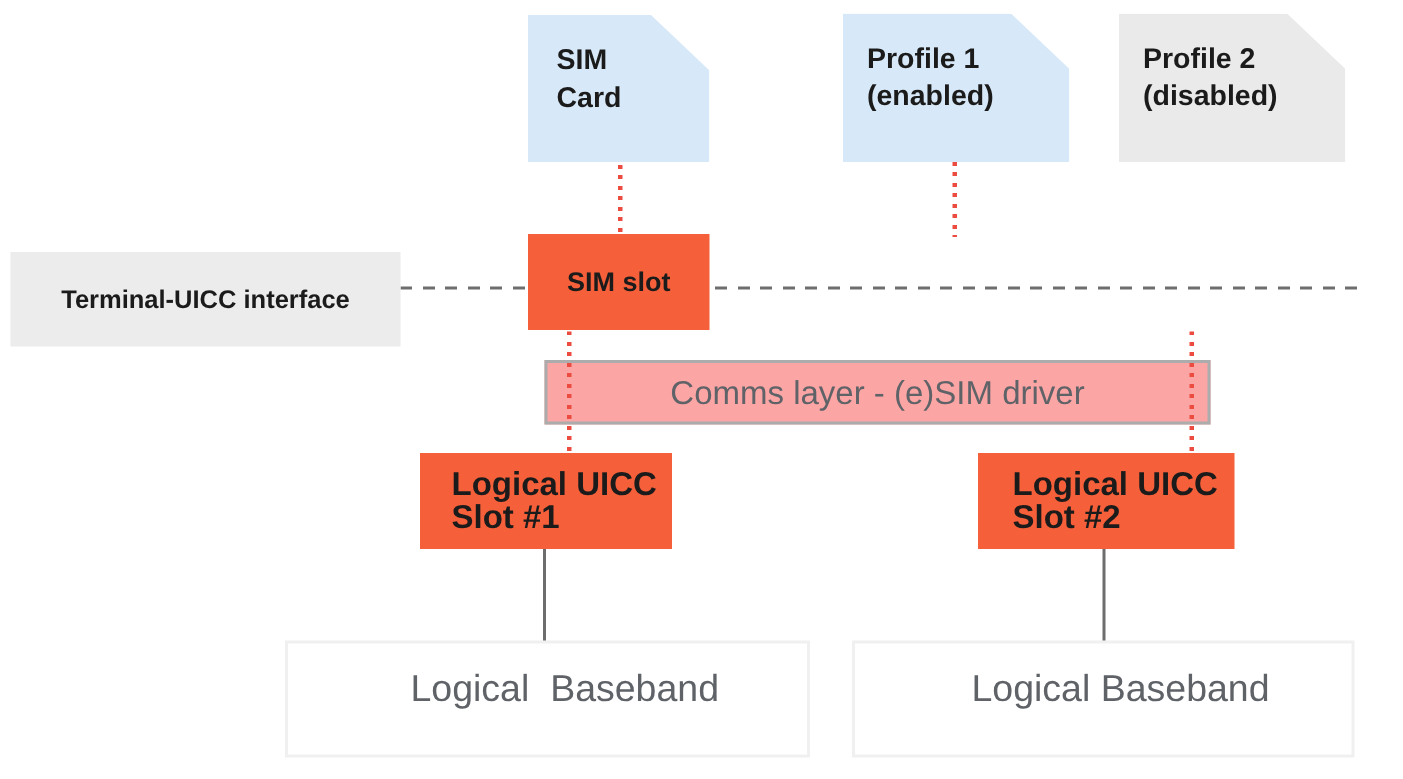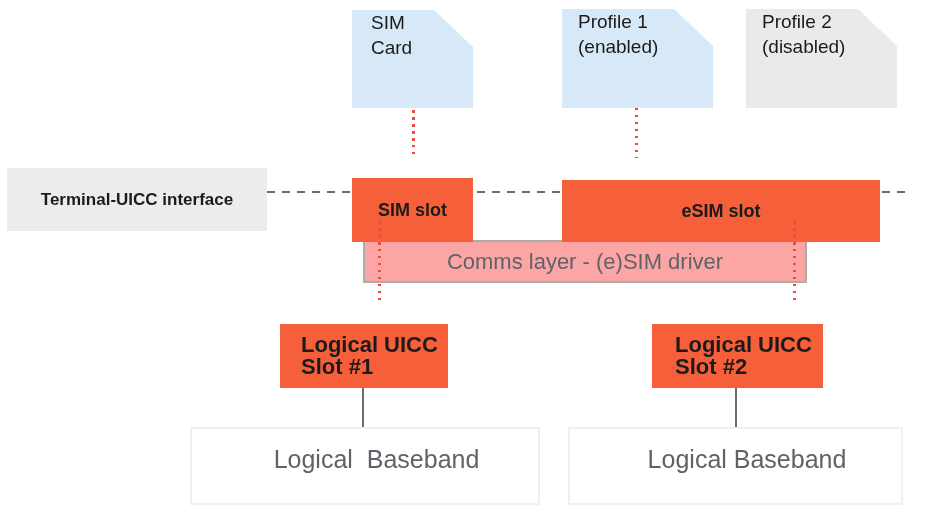--- a/index.html
+++ b/index.html
@@ -24,23 +24,23 @@
     height:519px;
     background:#fff;
     overflow:hidden;
   }
   .node{position:absolute;}
 
   
   .chip-card{
     clip-path:polygon(0 0, calc(100% - 39px) 0, 100% 37px, 100% 100%, 0 100%);
     display:flex;
-    align-items:flex-start;
+    align-items:center;
     padding:0 14px 13px 19px;
-    font-weight:400;
+    font-weight:700;
     font-size:19px;
     line-height:25px;
     color:var(--text-dark);
     white-space:pre-line;
     z-index:2;
   }
   .chip-blue{background:var(--light-blue);}
   .chip-gray{background:var(--card-gray);}
 
   
@@ -54,21 +54,20 @@
     color:var(--text-dark);
     z-index:2;
   }
 
   
   .slot{
     background:var(--orange);
     color:var(--text-dark);
     font-weight:700;
     z-index:2;
-    margin-top:22px;
   }
   .slot-center{
     display:flex;
     align-items:center;
     justify-content:center;
     font-size:18px;
   }
   .slot-left{
     display:flex;
     flex-direction:column;
@@ -149,23 +148,20 @@
   </div>
 
   <div class="node iface-label" style="left:7px;top:168px;width:260px;height:63px;">
     <span>Terminal-UICC interface</span>
   </div>
 
   <div class="node slot slot-center" style="left:352px;top:156px;width:121px;height:64px;">
     <span>SIM slot</span>
   </div>
 
-  <div class="node slot slot-center" style="left:562px;top:158px;width:318px;height:62px;">
-    <span>eSIM slot</span>
-  </div>
 
   <div class="node comms" style="left:363px;top:240px;width:444px;height:43px;">
     <span>Comms layer - (e)SIM driver</span>
   </div>
 
   <div class="node slot slot-left" style="left:280px;top:302px;width:168px;height:64px;padding-left:21px;">
     <span>Logical UICC
 Slot #1</span>
   </div>
 

